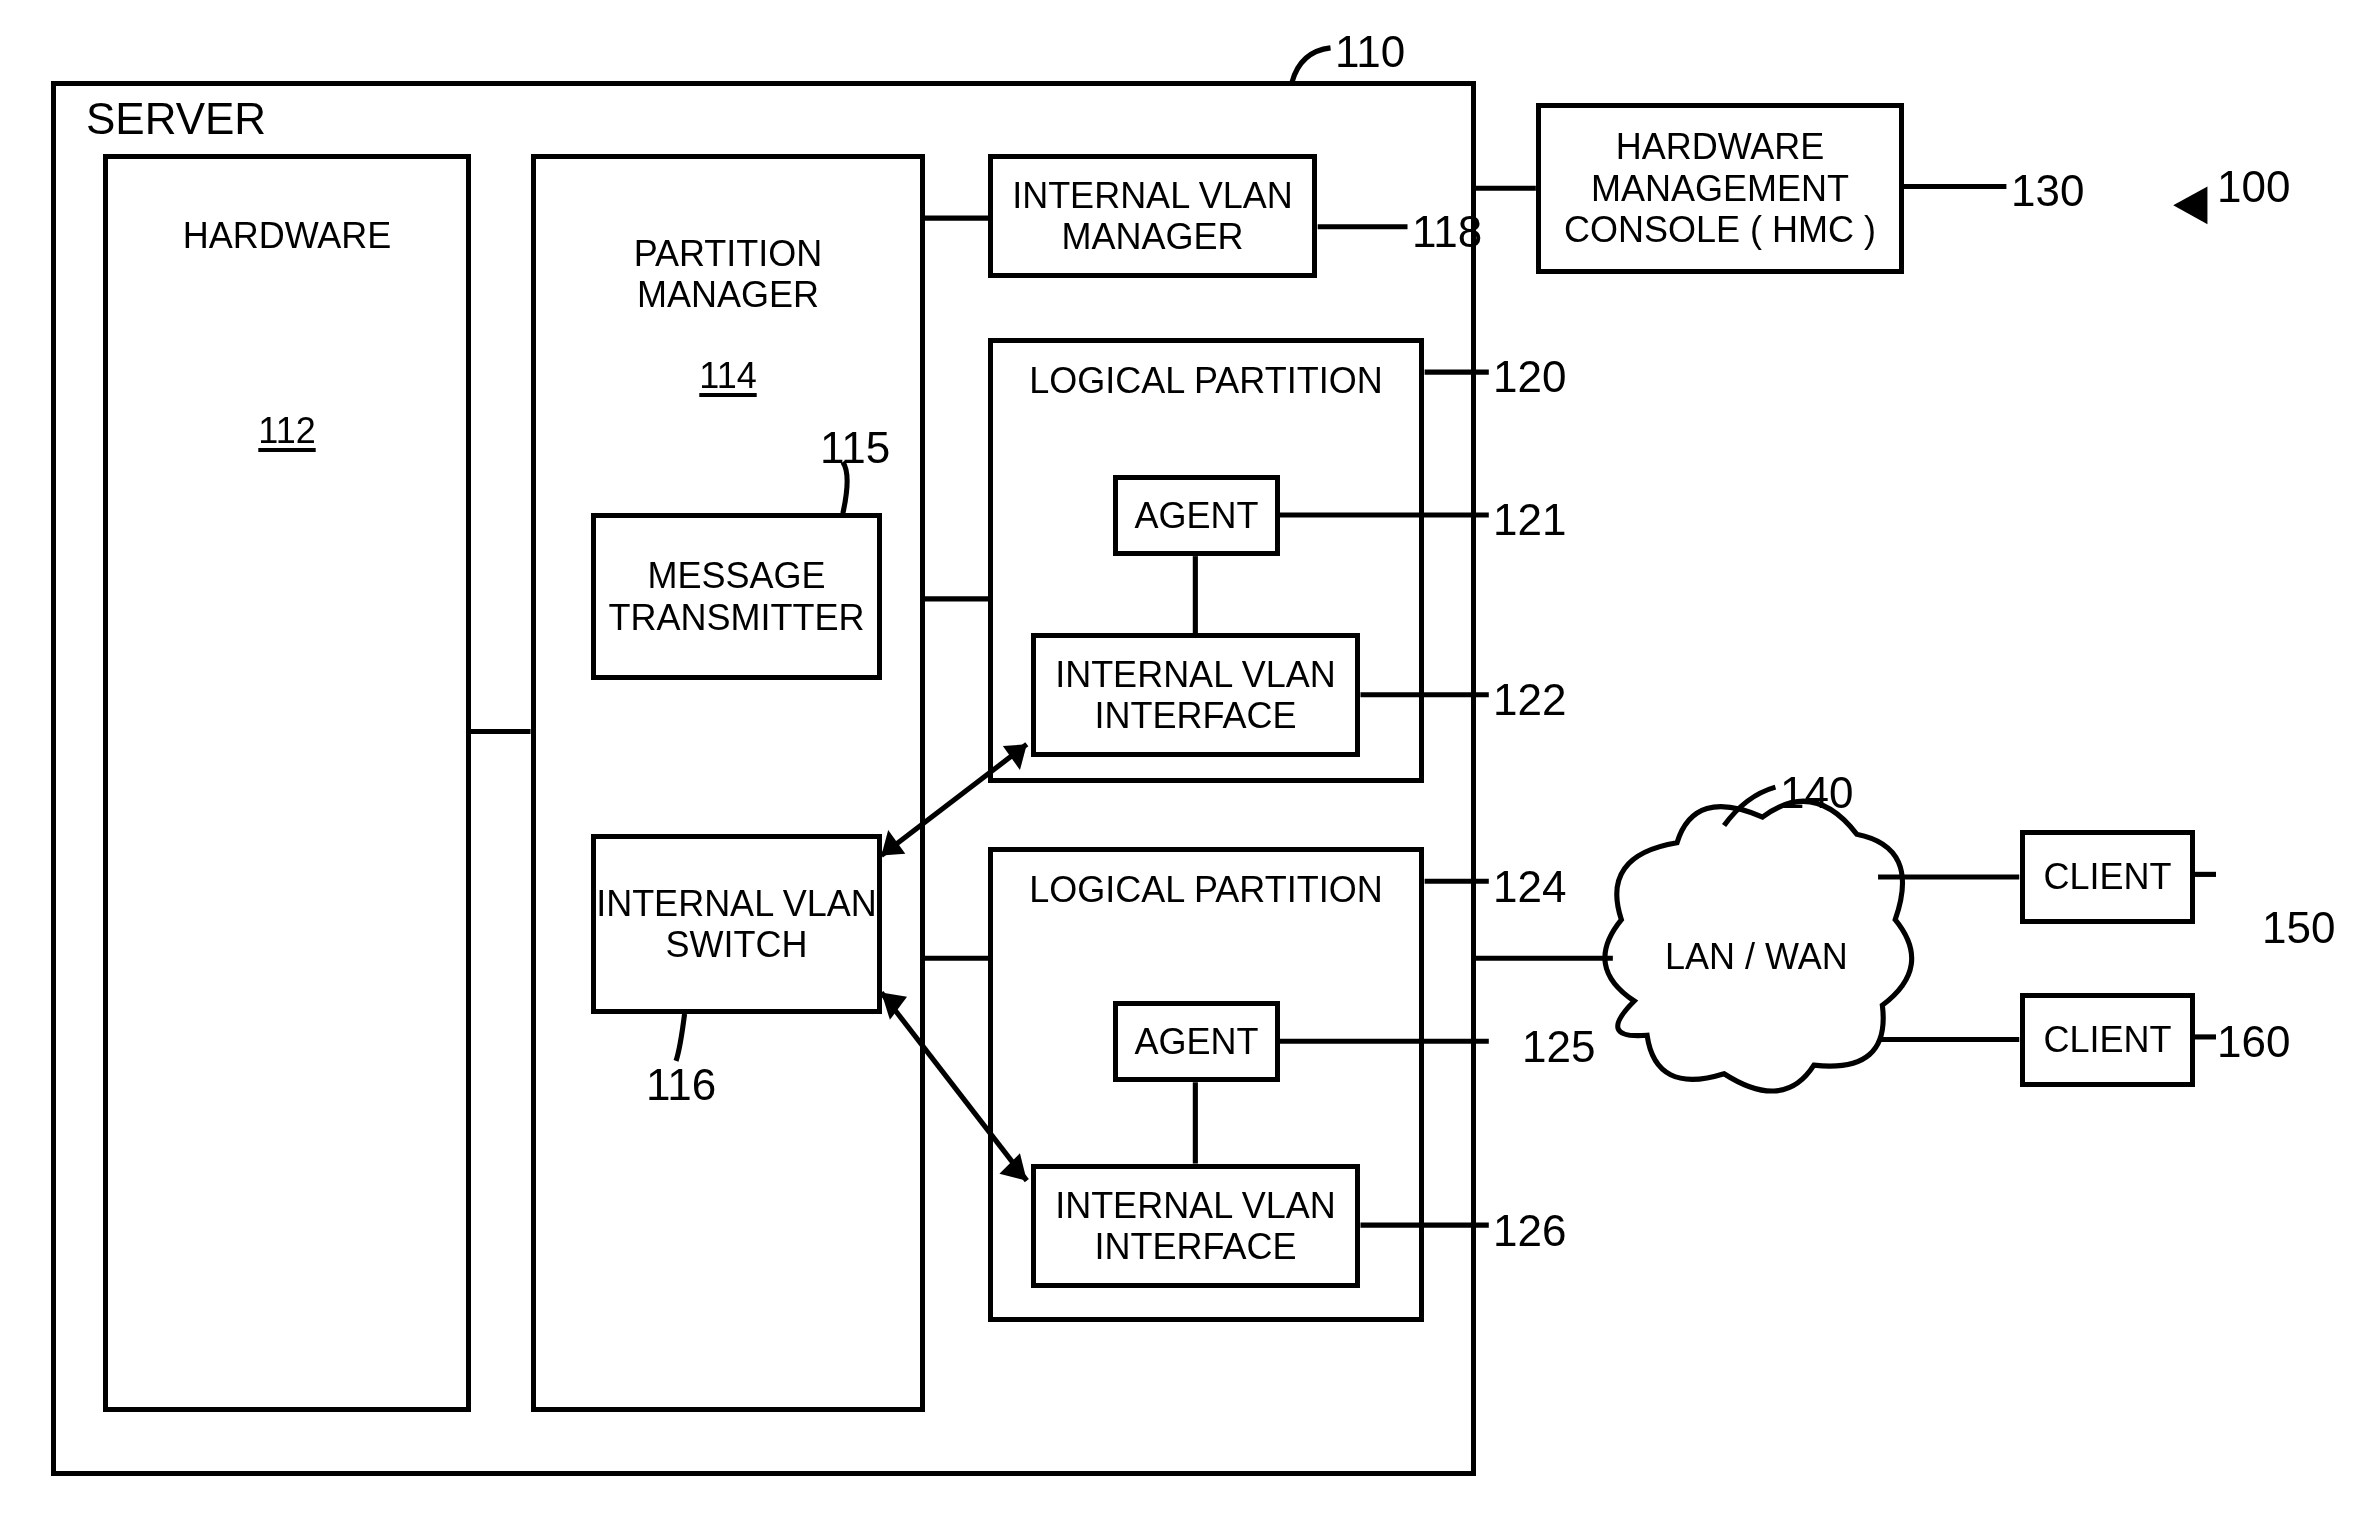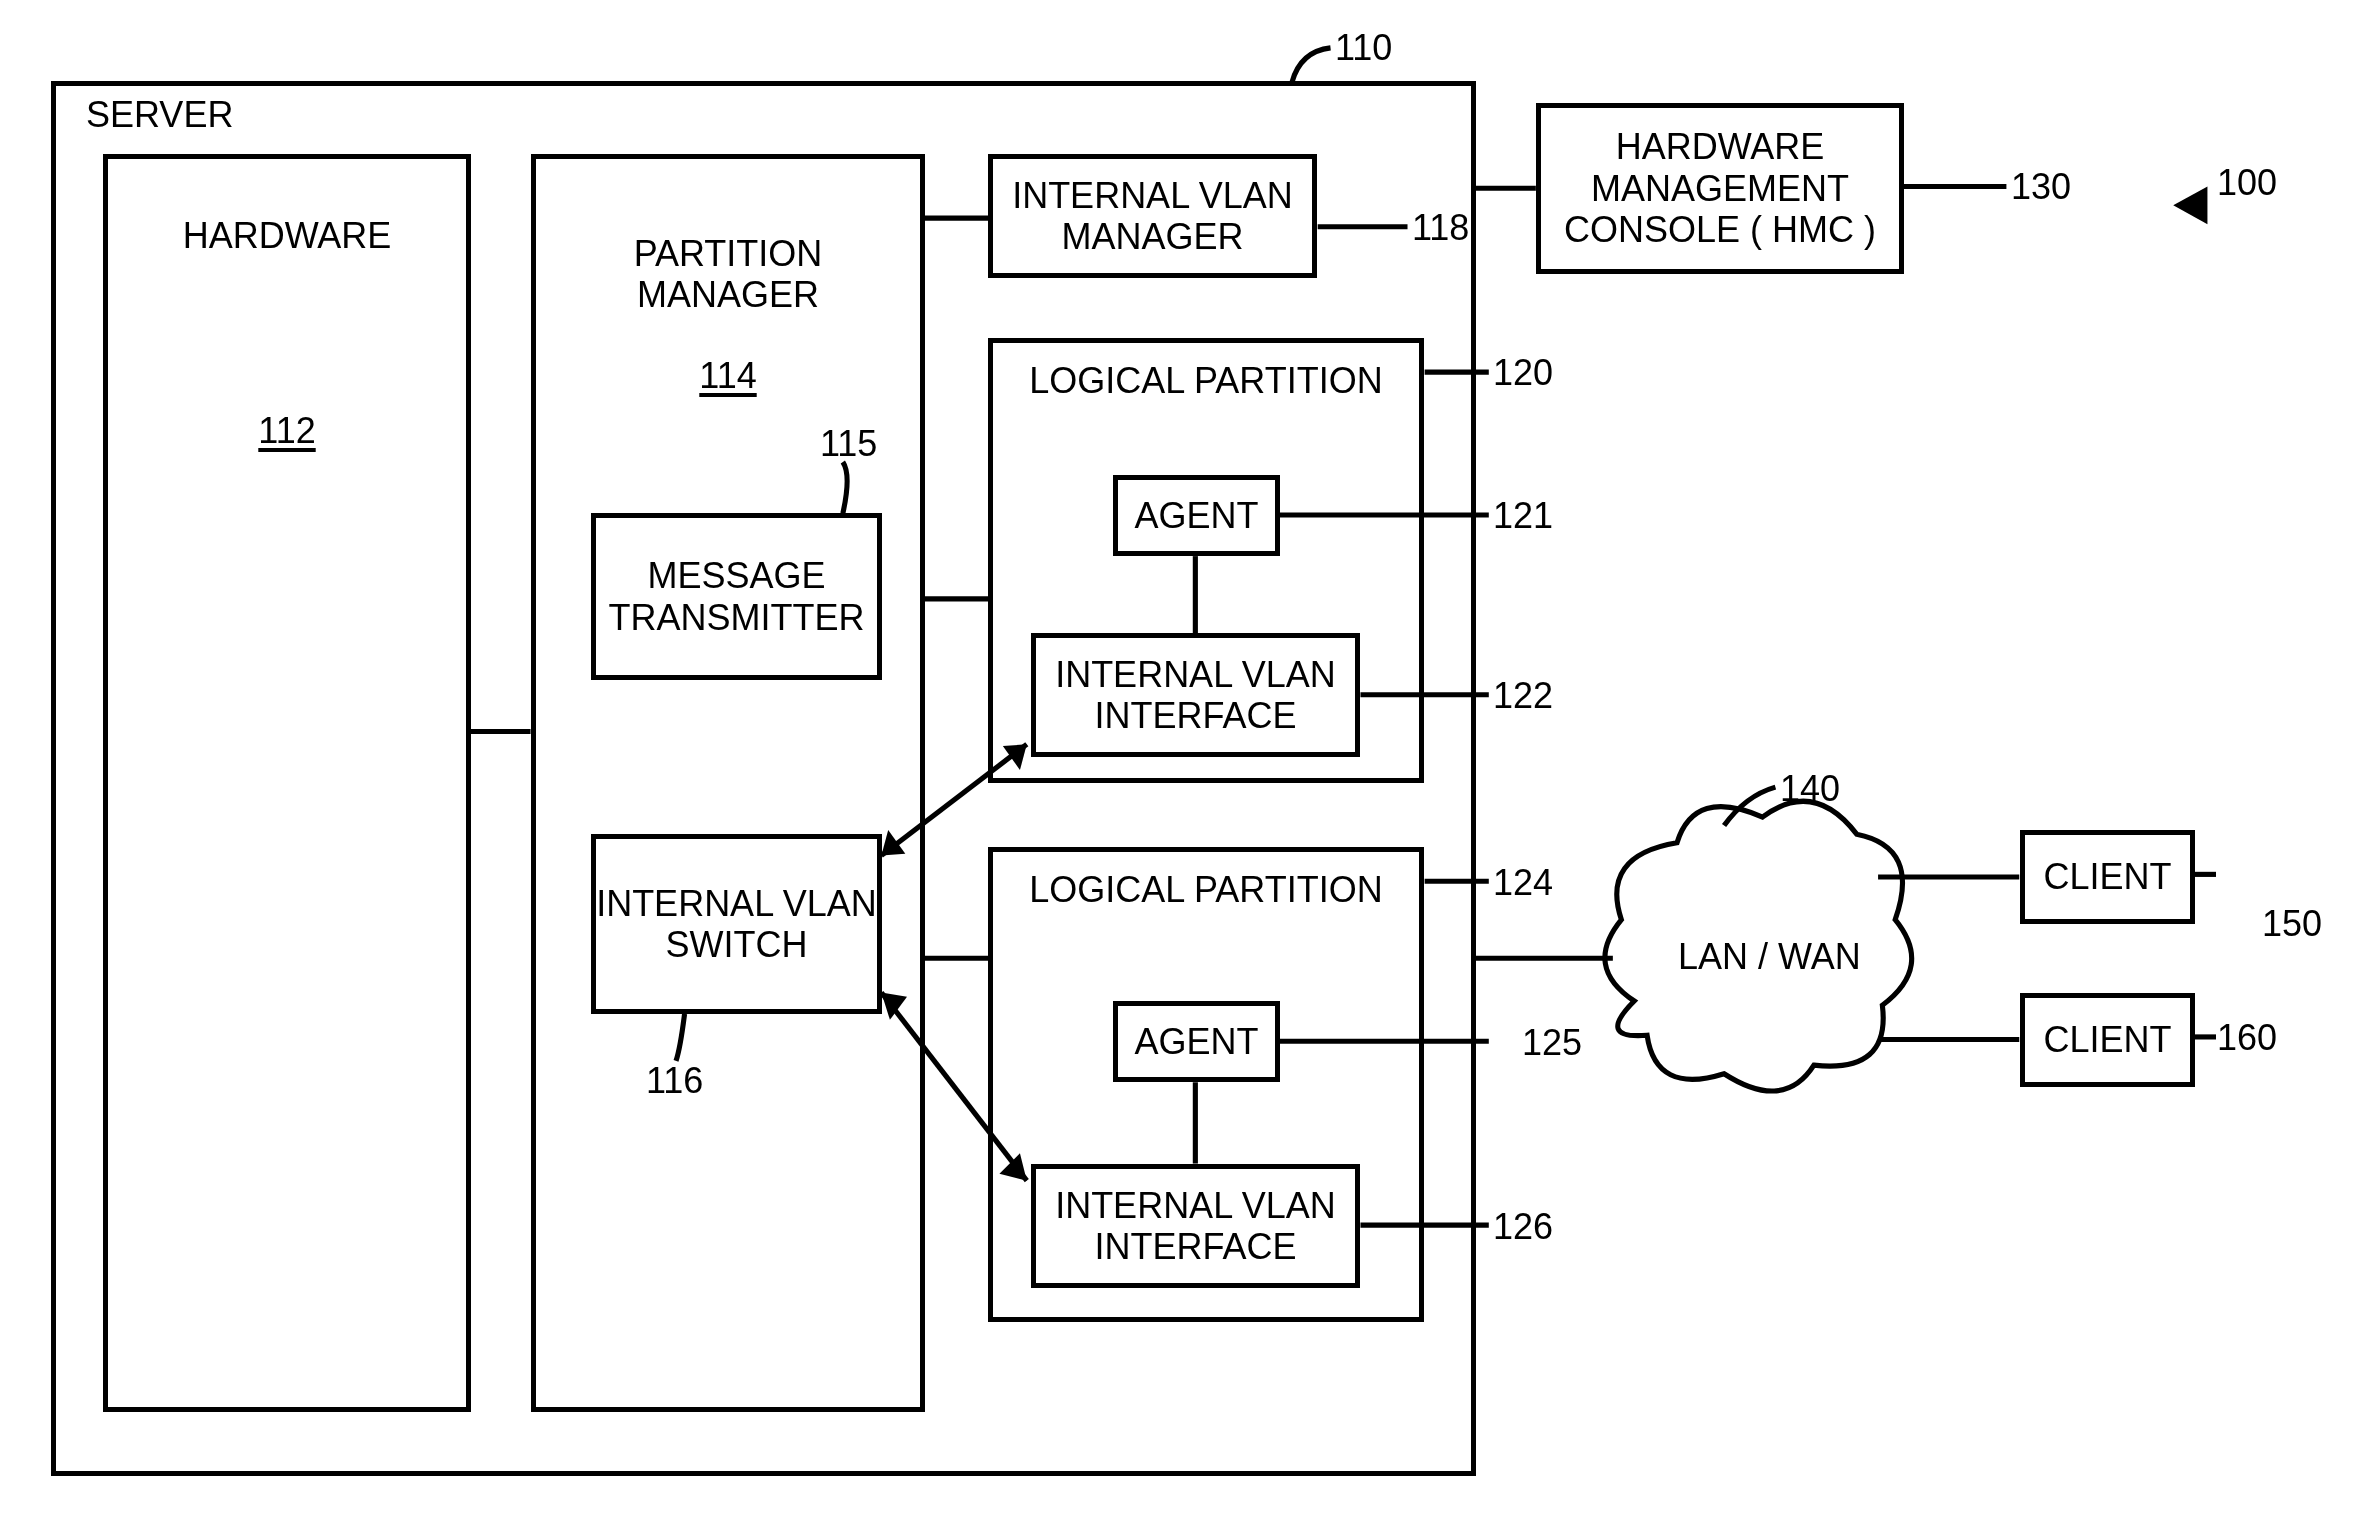--- a/index.html
+++ b/index.html
@@ -22,21 +22,21 @@
     display: flex;
     flex-direction: column;
     justify-content: center;
     align-items: center;
     font-size: 36px;
     line-height: 1.15;
     box-sizing: border-box;
   }
   .label {
     position: absolute;
-    font-size: 36px;
+    font-size: 44px;
     line-height: 1.1;
   }
   .underline {
     text-decoration: underline;
     text-underline-offset: 5.1px;
     text-decoration-thickness: 4.3px;
   }
   svg.overlay {
     position: absolute;
     left: 0; top: 0;
@@ -214,14 +214,14 @@
 
   <path class="stroke" d="M800 1185 Q795 1225 790 1240"></path>
 
   <path class="stroke" d="M2015 965 Q2040 930 2075 920"></path>
 
   <line class="stroke" x1="2565" y1="1022" x2="2590" y2="1022"></line>
 
   <line class="stroke" x1="2565" y1="1212" x2="2590" y2="1212"></line>
 </svg>
 
-<div class="label" style="left:1665px; top:937px; font-size:36px;margin-left:13px;">LAN / WAN</div>
+<div class="label" style="left:1665px; top:937px; font-size:36px;">LAN / WAN</div>
 
 
 </body></html>

